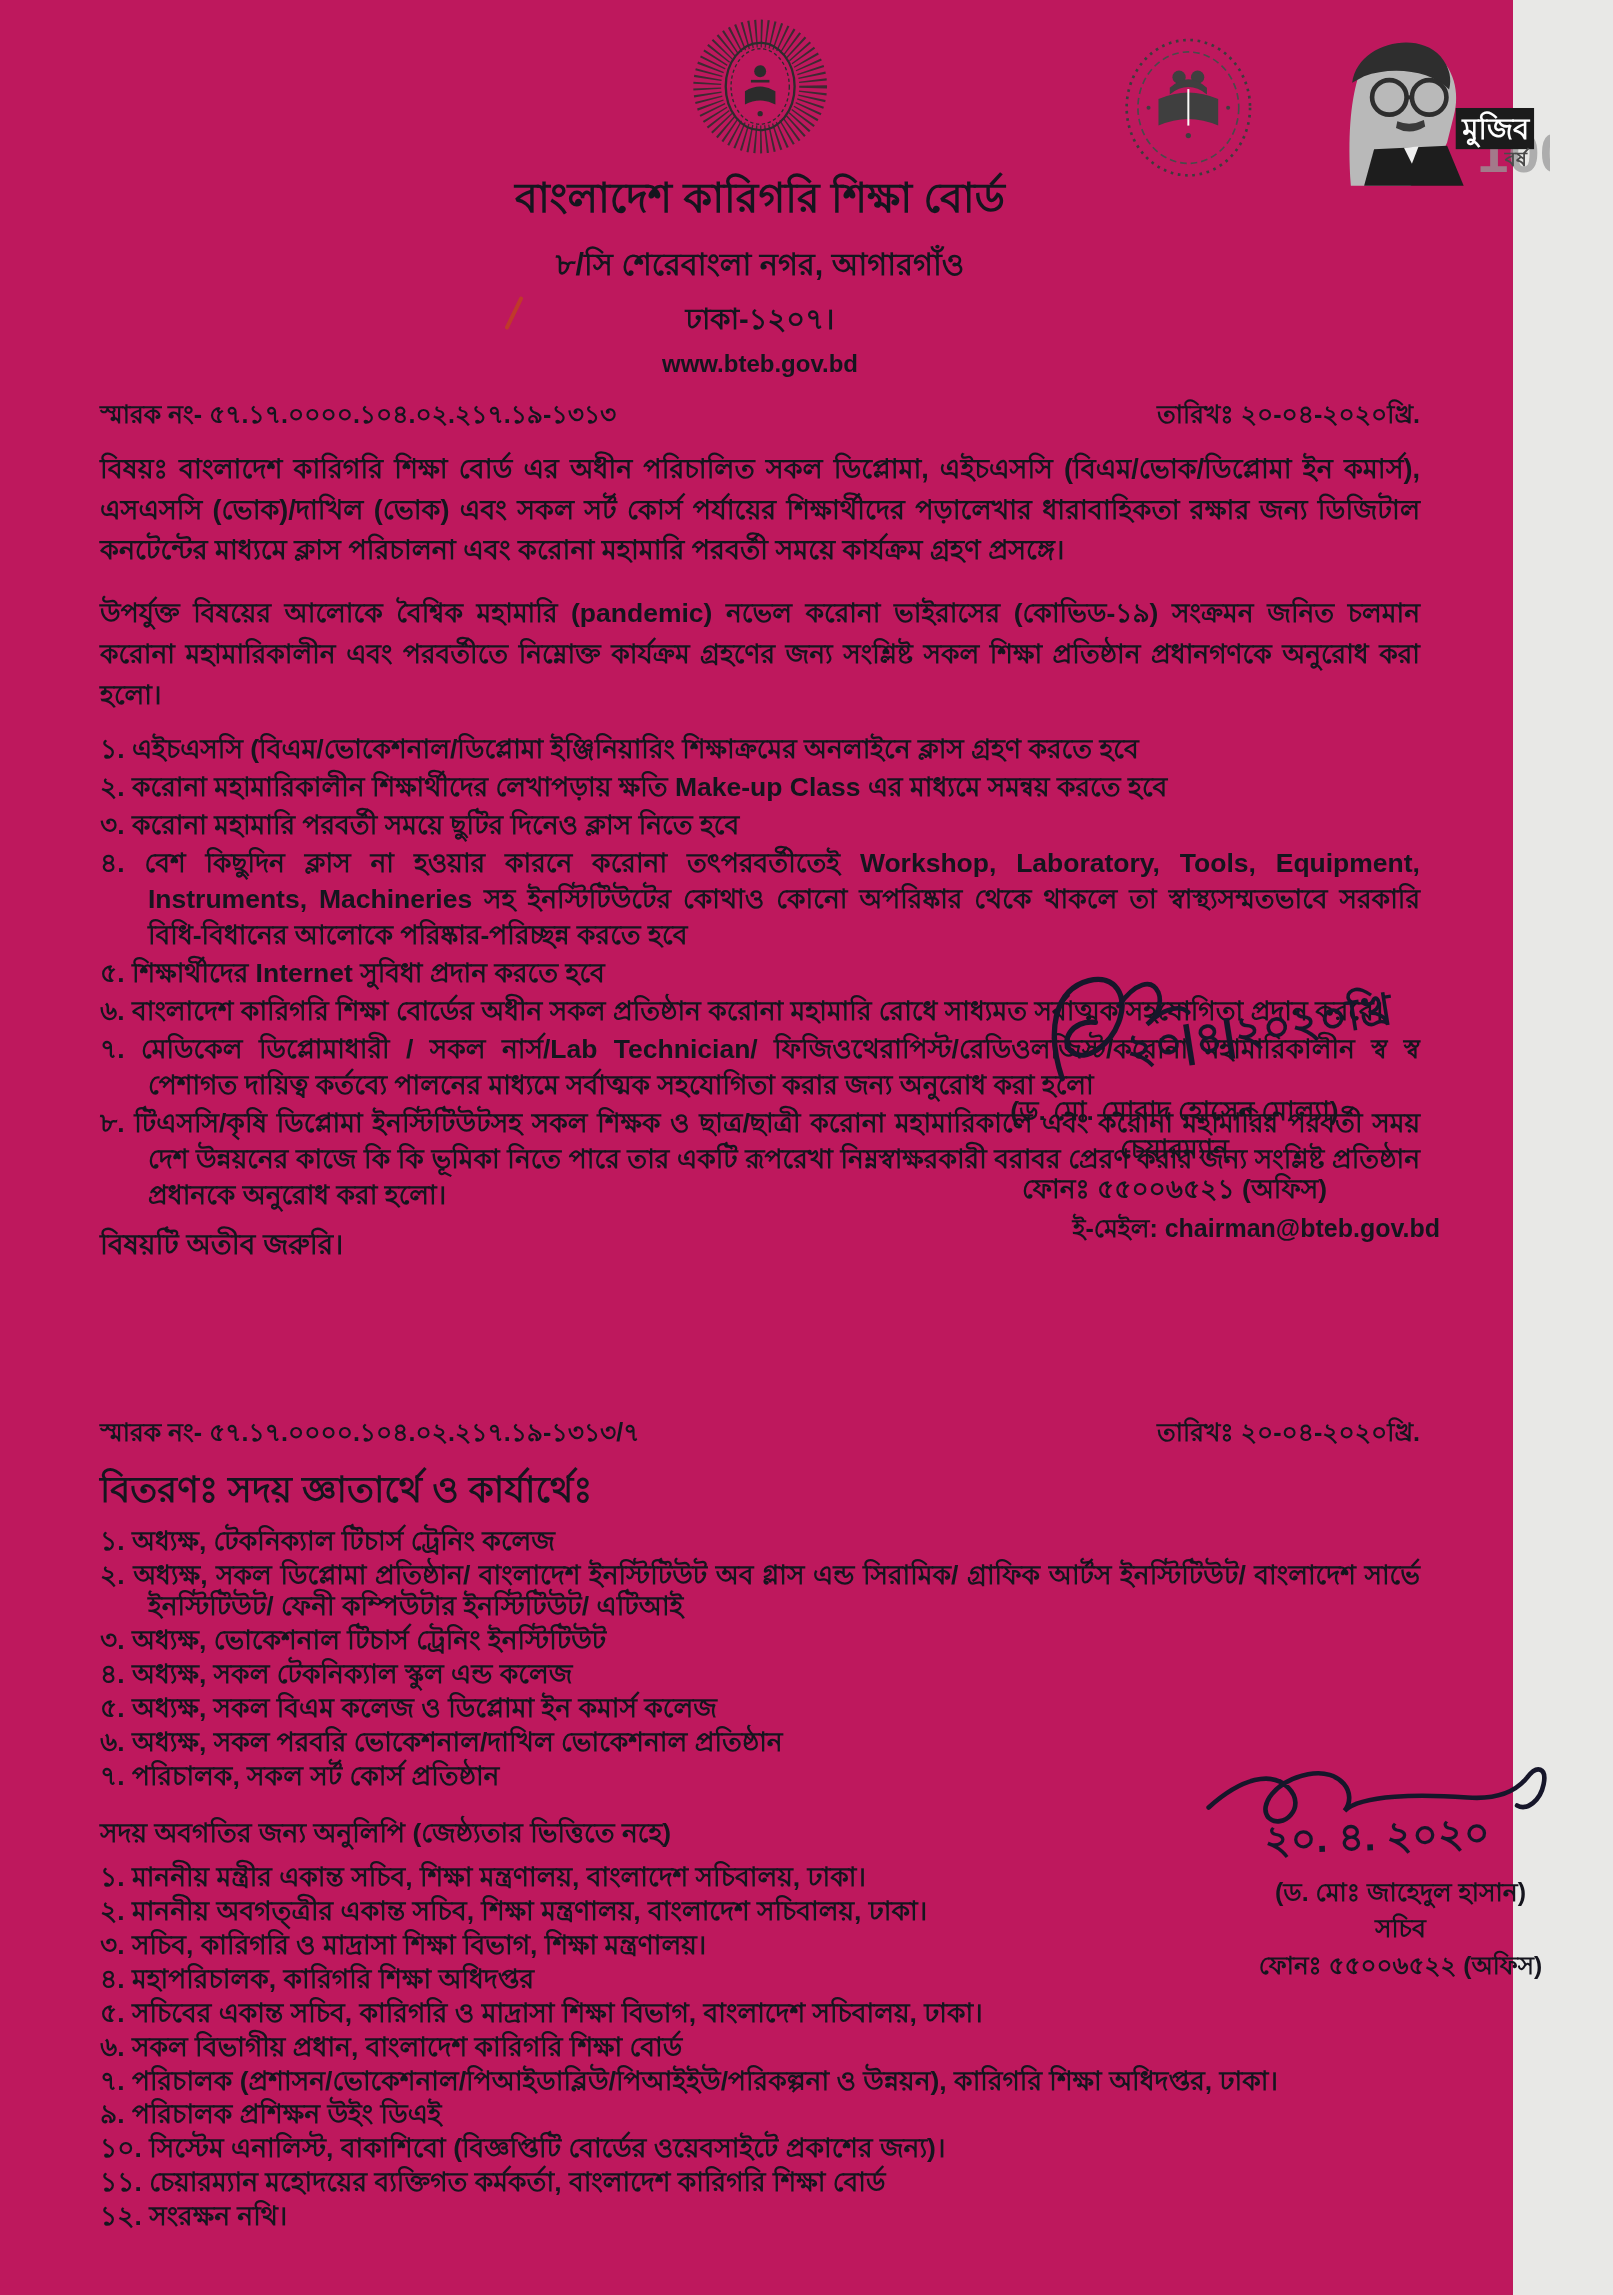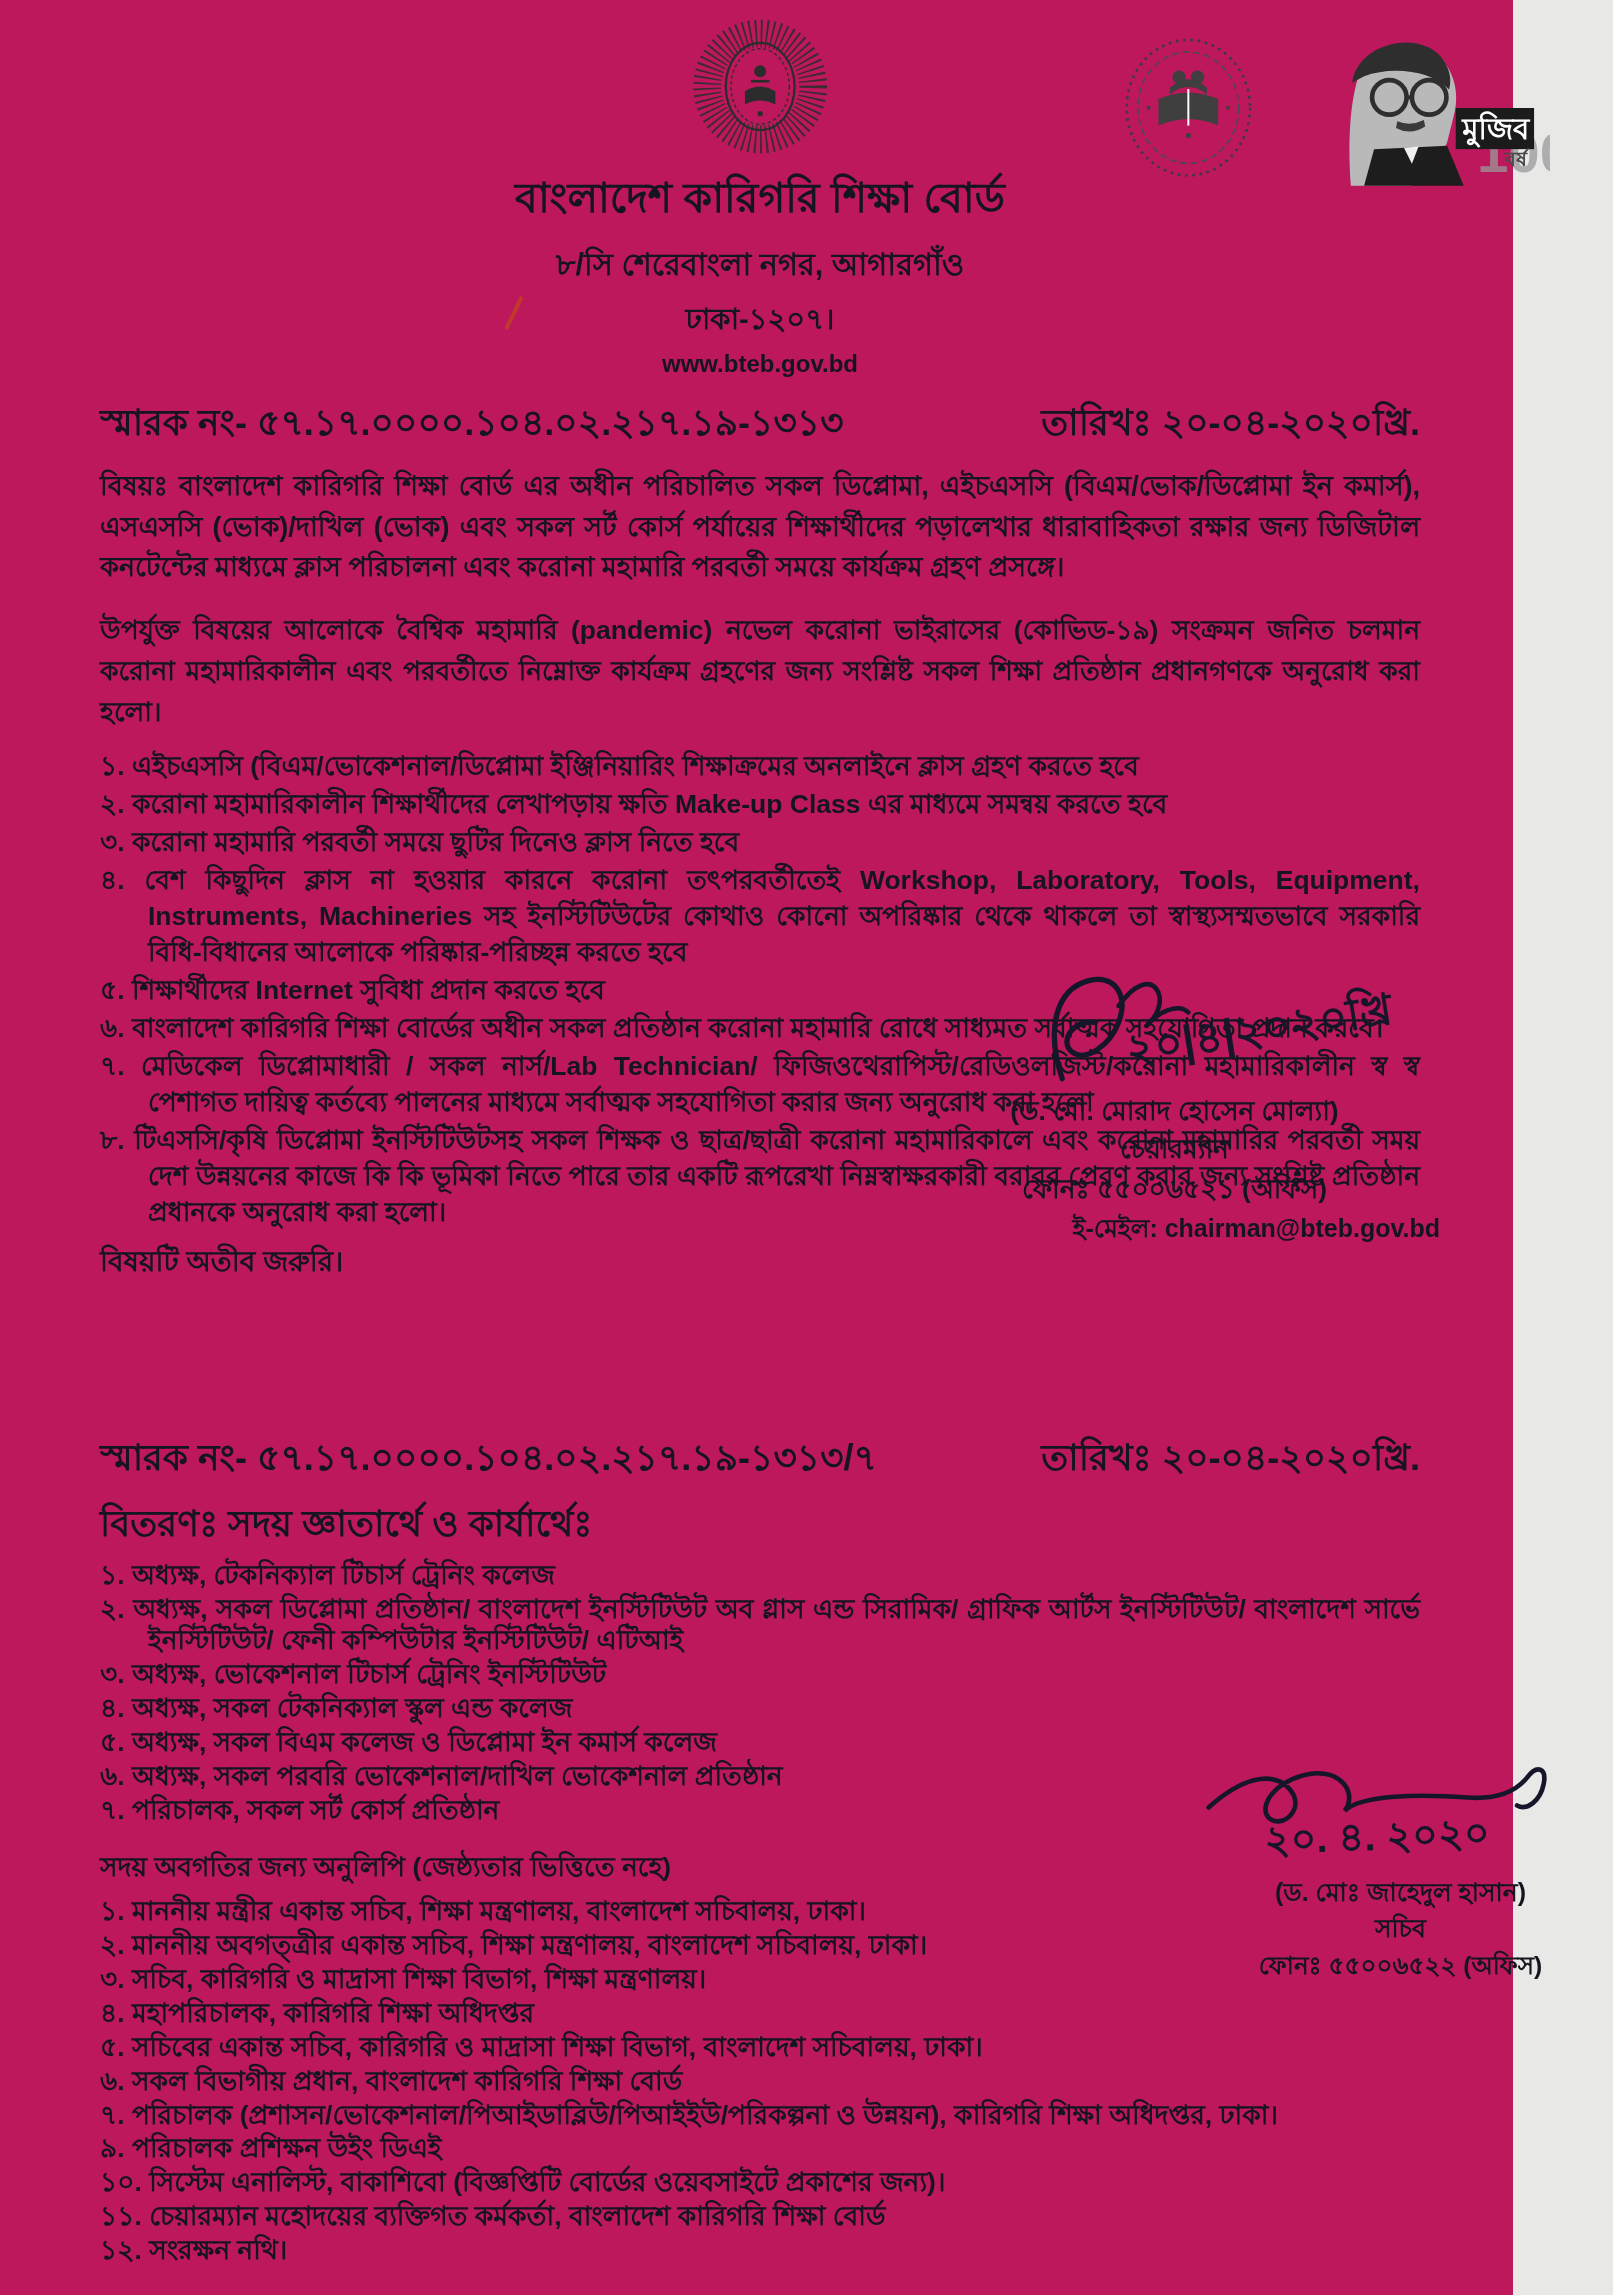--- a/index.html
+++ b/index.html
@@ -7,21 +7,21 @@
   .page{position:relative;width:1513px;height:2295px;background:#be185d;
         font-family:Liberation Sans, sans-serif;color:#15151e;}
   .content{padding:13.3px 93px 0 100px;}
   .header{text-align:center;}
   .seal{display:block;margin:0 auto;}
   .org-name{font-size:41px;font-weight:bold;margin:5.3px 0 6.6px;}
   .addr1{font-size:30.5px;font-weight:600;margin:1.3px 0;}
   .addr2{font-size:29px;font-weight:600;margin:4px 0;}
   .website{font-size:24px;font-weight:bold;margin:5.3px 0 0;}
   .memo-row{display:flex;justify-content:space-between;align-items:center;
-            font-size:36px;font-weight:bold;margin-top:17px;}
+            font-size:25px;font-weight:bold;margin-top:17px;}
   .subject{font-size:27px;font-weight:bold;text-align:justify;line-height:1.5;margin-top:10.6px;}
   .intro{font-size:26.5px;font-weight:600;text-align:justify;line-height:1.55;margin-top:22.6px;}
   .dir-list{margin-top:14.6px;}
   .li{font-size:26.5px;font-weight:600;line-height:1.36;text-align:justify;
       padding-left:48px;text-indent:-48px;margin:0 0 2px;}
   .num{display:inline;}
   .urgent{font-size:28px;font-weight:bold;margin-top:9.3px;}
   .sig-block{position:absolute;text-align:center;}
   .sig-block .nm{font-size:26.5px;font-weight:bold;line-height:1.45;}
   .sig-block .tt{font-size:26.5px;font-weight:600;line-height:1.5;}

